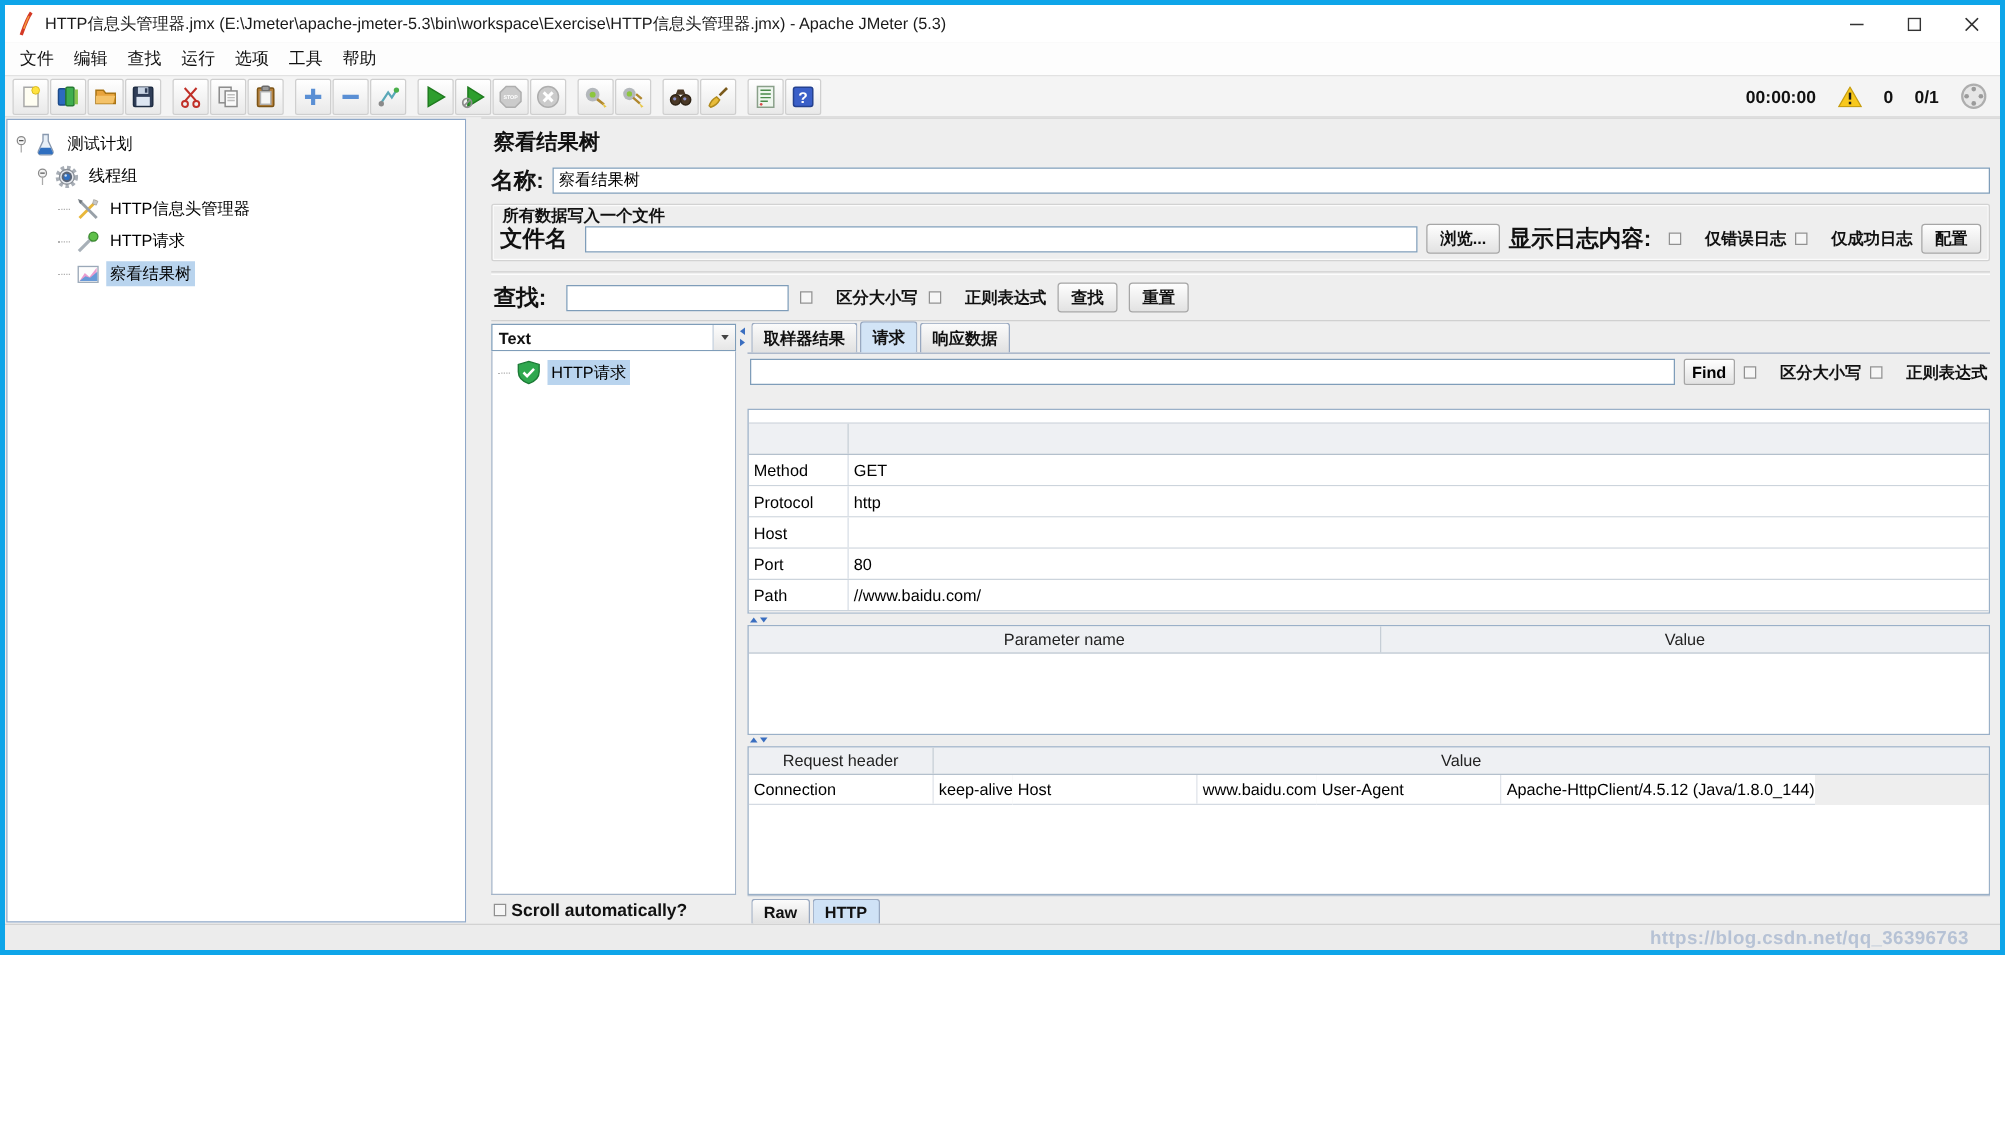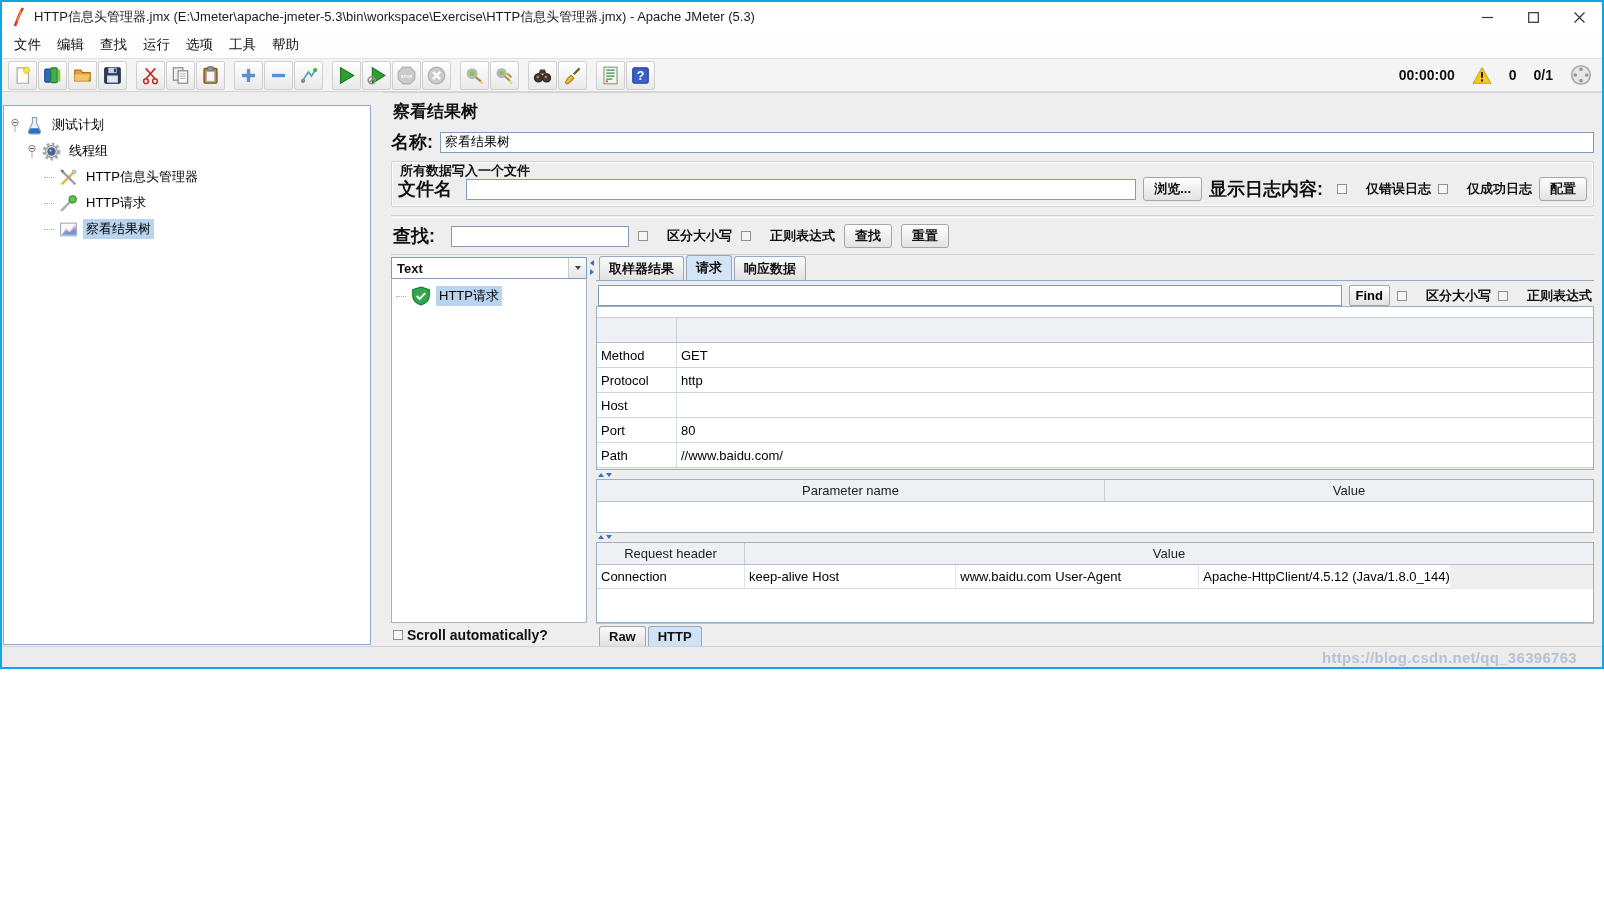--- a/index.html
+++ b/index.html
@@ -1,19 +1,19 @@
 <!DOCTYPE html>
 <html><head>
 <meta charset="utf-8">
 <style>
   * { box-sizing: border-box; margin: 0; padding: 0; }
   html,body { width:1604px; height:904px; }
   body { font-family:"Liberation Sans","DejaVu Sans",sans-serif; background:#fff; overflow:hidden; }
 
-  .window { width:1604px; height:669px; border:2px solid #0ea5e9; display:flex; flex-direction:column; background:#eeeeee; }
+  .window { width:1604px; height:764px; border:4px solid #0ea5e9; display:flex; flex-direction:column; background:#eeeeee; }
 
   
   .titlebar { height:30px; background:#fff; display:flex; align-items:center; padding-left:10px; flex:0 0 auto; }
   .app-icon { width:13px; height:20px; display:inline-flex; }
   .app-icon svg { width:100%; height:100%; }
   .title-text { font-size:13px; color:#1a1a1a; margin-left:9px; white-space:nowrap; }
   .win-controls { margin-left:auto; display:flex; height:100%; }
   .wc { width:46px; height:100%; display:flex; align-items:center; justify-content:center; font-size:15px; color:#333; cursor:default; }
   .wc svg { width:11px; height:11px; }
 
@@ -29,21 +29,21 @@
   .tb-ic { width:19px; height:19px; display:inline-flex; }
   .tb-ic svg { width:100%; height:100%; }
   .toolbar-right { margin-left:auto; display:flex; align-items:center; gap:17px; font-weight:bold; font-size:14px; color:#111; }
   .warn-ic { width:20px; height:17px; display:inline-flex; }
   .warn-ic svg { width:100%; height:100%; }
   .threads-ic { width:22px; height:22px; display:inline-flex; }
   .threads-ic svg { width:100%; height:100%; }
 
   
   .content { flex:1 1 auto; display:flex; min-height:0; background:#eee; }
-  .tree-panel { width:368px; flex:0 0 auto; background:#fff; border:1px solid #8fa8c8; margin:13px 0 1px 1px; padding-top:6px; font-size:13px; overflow:hidden; }
+  .tree-panel { width:368px; flex:0 0 auto; background:#fff; border:1px solid #8fa8c8; margin:1px 0 1px 1px; padding-top:6px; font-size:13px; overflow:hidden; }
   .tree-item { display:flex; align-items:center; height:26px; gap:5px; cursor:default; }
   .tree-handle { width:10px; height:15px; display:inline-flex; flex:0 0 auto; }
   .tree-handle svg { width:100%; height:100%; }
   .tree-dash { width:10px; border-top:1px dotted #b0b0b0; flex:0 0 auto; }
   .tree-ic { width:19px; height:19px; display:inline-flex; flex:0 0 auto; }
   .tree-ic svg { width:100%; height:100%; }
   .tree-label { padding:1px 3px; white-space:nowrap; }
   .tree-label.selected { background:#b9d4ee; }
 
   .v-divider { width:12px; flex:0 0 auto; background:#eee; }
@@ -79,21 +79,21 @@
   .rt-ic { width:20px; height:20px; display:inline-flex; flex:0 0 auto; }
   .rt-ic svg { width:100%; height:100%; }
   .scroll-check { height:23px; display:flex; align-items:center; gap:4px; font-weight:bold; font-size:14px; background:#eee; padding-left:2px; color:#111; }
 
   .vd2 { width:9px; flex:0 0 auto; display:flex; flex-direction:column; align-items:center; padding-top:3px; gap:3px; background:#eee; }
 
   .results-right { flex:1 1 auto; display:flex; flex-direction:column; min-width:0; min-height:0; }
   .rtabs { height:24px; display:flex; align-items:flex-end; gap:2px; padding-left:3px; border-bottom:1px solid #98a8c0; flex:0 0 auto; }
   .rtab { border:1px solid #98a8c0; border-bottom:none; border-radius:3px 3px 0 0; background:linear-gradient(#fbfbfb,#e1e1e1); font-weight:bold; font-size:13px; padding:3px 9px 2px 9px; color:#111; white-space:nowrap; }
   .rtab.selected { background:#d2e4f6; padding-bottom:3px; }
-  .find-row { display:flex; align-items:center; gap:7px; padding:4px 2px 0 2px; flex:0 0 auto; }
+  .find-row { display:flex; align-items:center; gap:7px; padding:4px 2px 19px 2px; flex:0 0 auto; }
   .find-input { flex:1; height:21px; border:1px solid #7f9db9; background:#fff; font-size:13px; padding:0 4px; min-width:0; }
   .find-btn { border:1px solid #a6a6a6; border-radius:2px; background:linear-gradient(#fefefe,#e2e2e2); font-weight:bold; font-size:13px; padding:2px 6px; font-family:inherit; }
 
   .scrollpane { border:1px solid #9ab0c8; background:#eee; display:flex; flex-direction:column; overflow:hidden; }
   .req-pane { height:164px; flex:0 0 auto; }
   .req-topstrip { height:11px; background:#fff; border-bottom:1px solid #c8d0d8; flex:0 0 auto; }
   .g-hrow { display:flex; height:25px; background:#eef0f3; border-bottom:1px solid #b4c0cc; flex:0 0 auto; }
   .g-hcell1 { width:80px; border-right:1px solid #c6ced6; }
   .g-hcell2 { flex:1; }
   .g-row { display:flex; height:25px; background:#fff; border-bottom:1px solid #ccd4dc; font-size:13px; flex:0 0 auto; }

